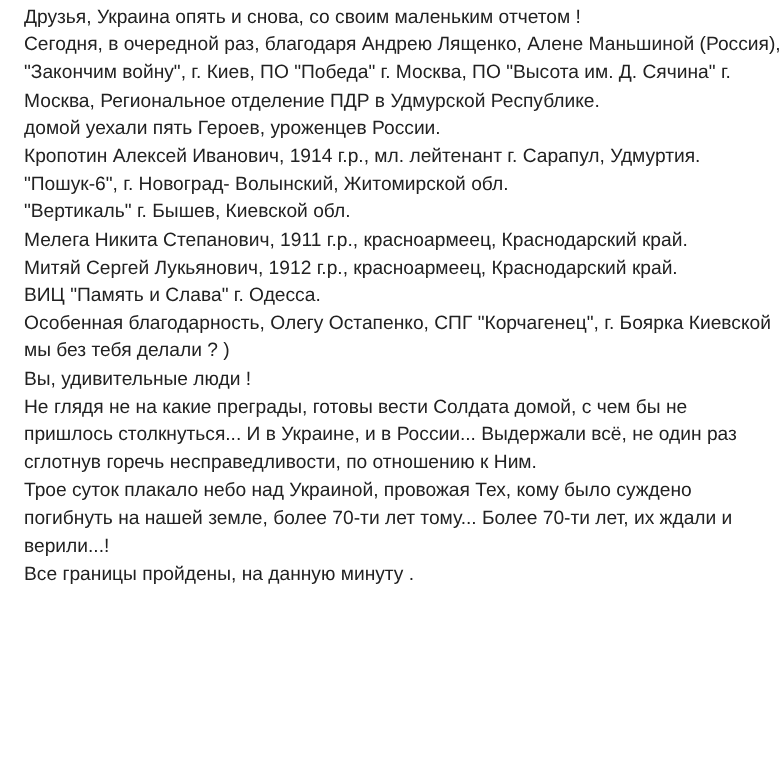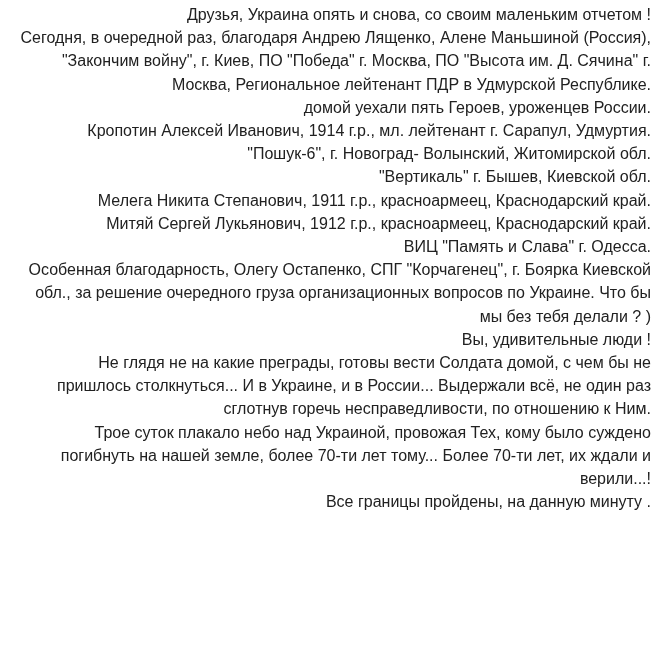--- a/index.html
+++ b/index.html
@@ -11,21 +11,20 @@
     width: 653px;
     height: 653px;
     overflow: hidden;
   }
   .post {
     box-sizing: border-box;
     width: 653px;
     height: 653px;
     padding: 3px 2px 0 20px;
     background: #ffffff;
-    text-align: right;
   }
   .post-text {
     font-family: "Liberation Sans", sans-serif;
     font-size: 16px;
     line-height: 23.2px;
     color: #212121;
     font-weight: 400;
   }
   .line {
     white-space: pre;
@@ -33,30 +32,29 @@
   }
 </style>
 </head>
 <body>
 
 <div class="post">
   <div class="post-text">
       <div class="line">Друзья, Украина опять и снова, со своим маленьким отчетом !</div>
       <div class="line">Сегодня, в очередной раз, благодаря Андрею Лященко, Алене Маньшиной (Россия),</div>
       <div class="line">"Закончим войну", г. Киев, ПО "Победа" г. Москва, ПО "Высота им. Д. Сячина" г.</div>
-      <div class="line">Москва, Региональное лейтенант ПДР в Удмурской Республике.</div>
+      <div class="line">Москва, Региональное отделение ПДР в Удмурской Республике.</div>
       <div class="line">домой уехали пять Героев, уроженцев России.</div>
       <div class="line">Кропотин Алексей Иванович, 1914 г.р., мл. лейтенант г. Сарапул, Удмуртия.</div>
       <div class="line">"Пошук-6", г. Новоград- Волынский, Житомирской обл.</div>
       <div class="line">"Вертикаль" г. Бышев, Киевской обл.</div>
       <div class="line">Мелега Никита Степанович, 1911 г.р., красноармеец, Краснодарский край.</div>
       <div class="line">Митяй Сергей Лукьянович, 1912 г.р., красноармеец, Краснодарский край.</div>
       <div class="line">ВИЦ "Память и Слава" г. Одесса.</div>
       <div class="line">Особенная благодарность, Олегу Остапенко, СПГ "Корчагенец", г. Боярка Киевской</div>
-      <div class="line">обл., за решение очередного груза организационных вопросов по Украине. Что бы</div>
       <div class="line">мы без тебя делали ? )</div>
       <div class="line">Вы, удивительные люди !</div>
       <div class="line">Не глядя не на какие преграды, готовы вести Солдата домой, с чем бы не</div>
       <div class="line">пришлось столкнуться... И в Украине, и в России... Выдержали всё, не один раз</div>
       <div class="line">сглотнув горечь несправедливости, по отношению к Ним.</div>
       <div class="line">Трое суток плакало небо над Украиной, провожая Тех, кому было суждено</div>
       <div class="line">погибнуть на нашей земле, более 70-ти лет тому... Более 70-ти лет, их ждали и</div>
       <div class="line">верили...!</div>
       <div class="line">Все границы пройдены, на данную минуту .</div>
     </div>

